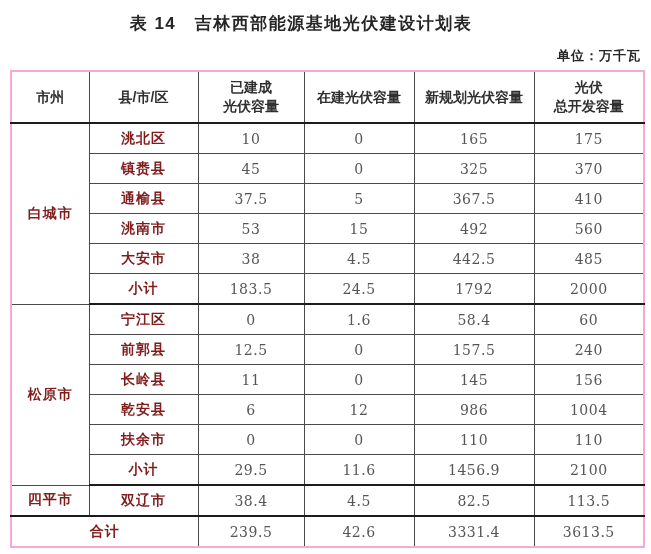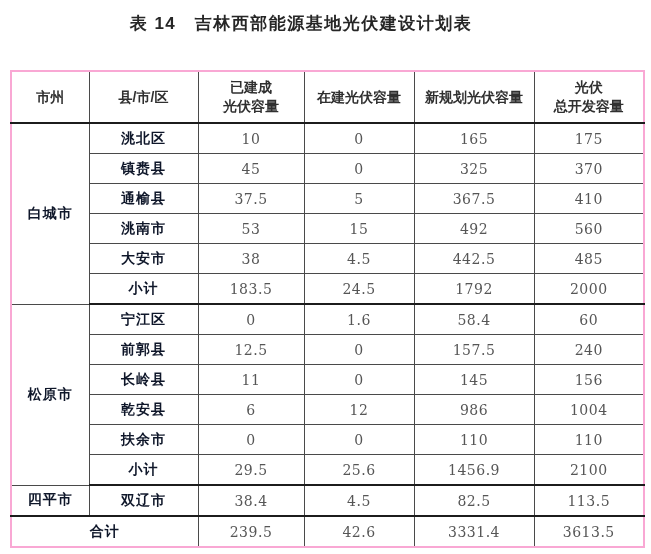--- a/index.html
+++ b/index.html
@@ -26,31 +26,32 @@
     text-align:center;vertical-align:middle;
     padding:0 2px;overflow:hidden;
   }
   .plan-table thead th{
     height:50px;font-size:14px;font-weight:bold;color:#303030;
     white-space:pre-line;line-height:1.35;
     border-bottom:2px solid #1c1c1c;
     background:#fff;
   }
   .plan-table tbody td{height:29px;font-size:14px;}
-  td.cn{font-weight:bold;color:#0f172a;letter-spacing:1px;}
+  td.cn{font-weight:bold;color:#7f1d1d;letter-spacing:1px;}
   td.num{font-family:"DejaVu Serif","Liberation Serif",serif;color:#565656;font-size:14px;letter-spacing:0.5px;margin-left:43px;}
   tr.group-end td{border-bottom:2px solid #1c1c1c;}
   tr.total-row td{border-top:2px solid #1c1c1c;}
 </style>
 </head>
 <body>
 
 <div class="page">
 
   <div class="doc-title">表 14　吉林西部能源基地光伏建设计划表</div>
+  <div class="unit-label">单位：万千瓦</div>
 
   <table class="plan-table">
     <colgroup>
       <col style="width:78px">
       <col style="width:109px">
       <col style="width:106px">
       <col style="width:110px">
       <col style="width:120px">
       <col style="width:110px">
     </colgroup>
@@ -143,21 +144,21 @@
         <tr>
           <td class="cn">扶余市</td>
           <td class="num">0</td>
           <td class="num">0</td>
           <td class="num">110</td>
           <td class="num">110</td>
         </tr>
         <tr class="group-end">
           <td class="cn">小计</td>
           <td class="num">29.5</td>
-          <td class="num">25.6</td>
+          <td class="num">11.6</td>
           <td class="num">1456.9</td>
           <td class="num">2100</td>
         </tr>
         <tr class="group-end">
           <td rowspan="1" class="cn">四平市</td>
           <td class="cn">双辽市</td>
           <td class="num">38.4</td>
           <td class="num">4.5</td>
           <td class="num">82.5</td>
           <td class="num">113.5</td>

